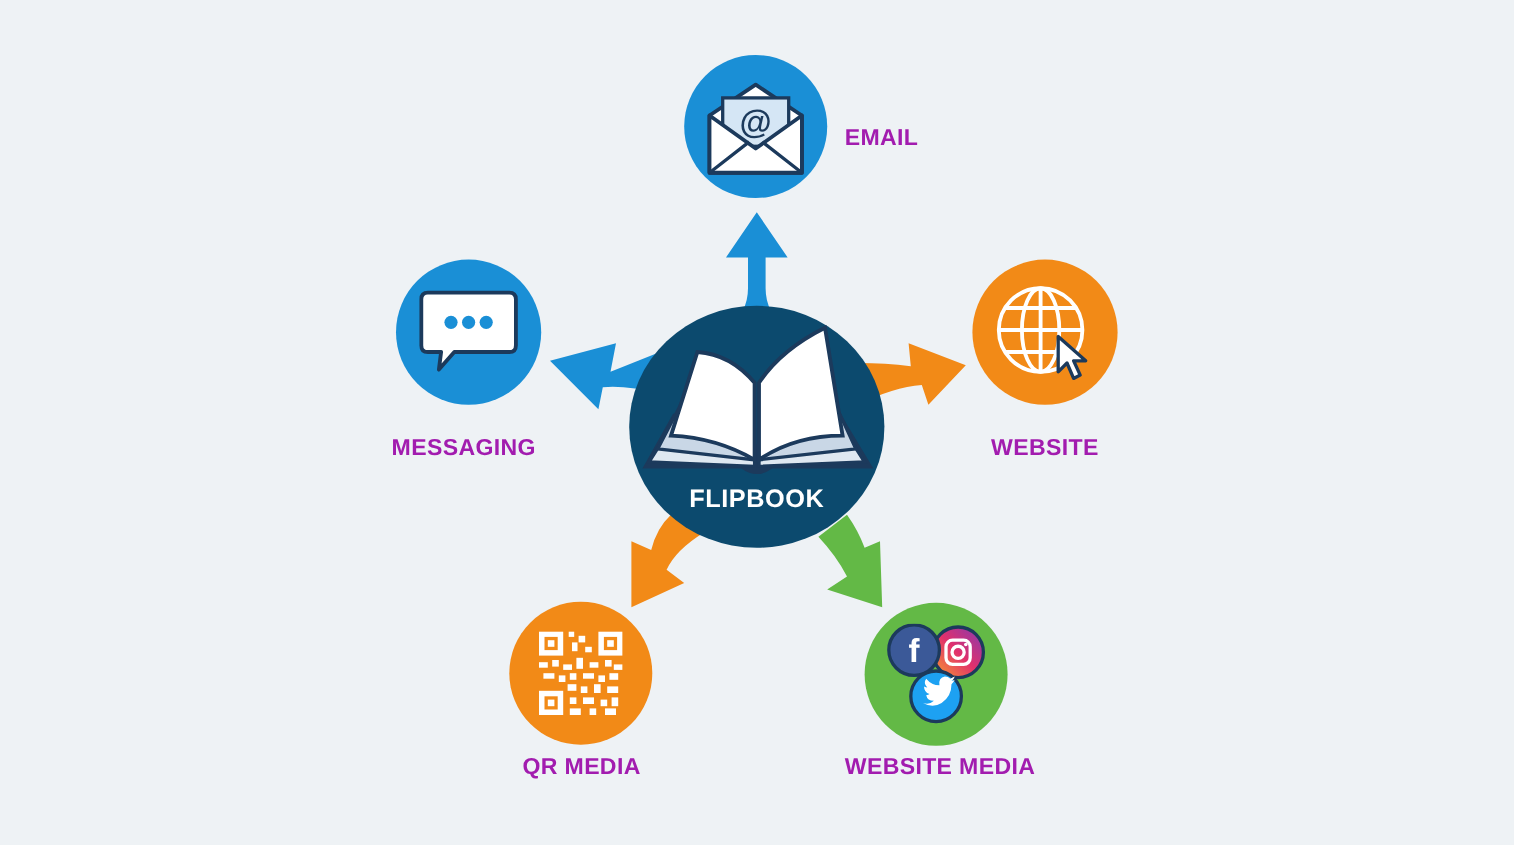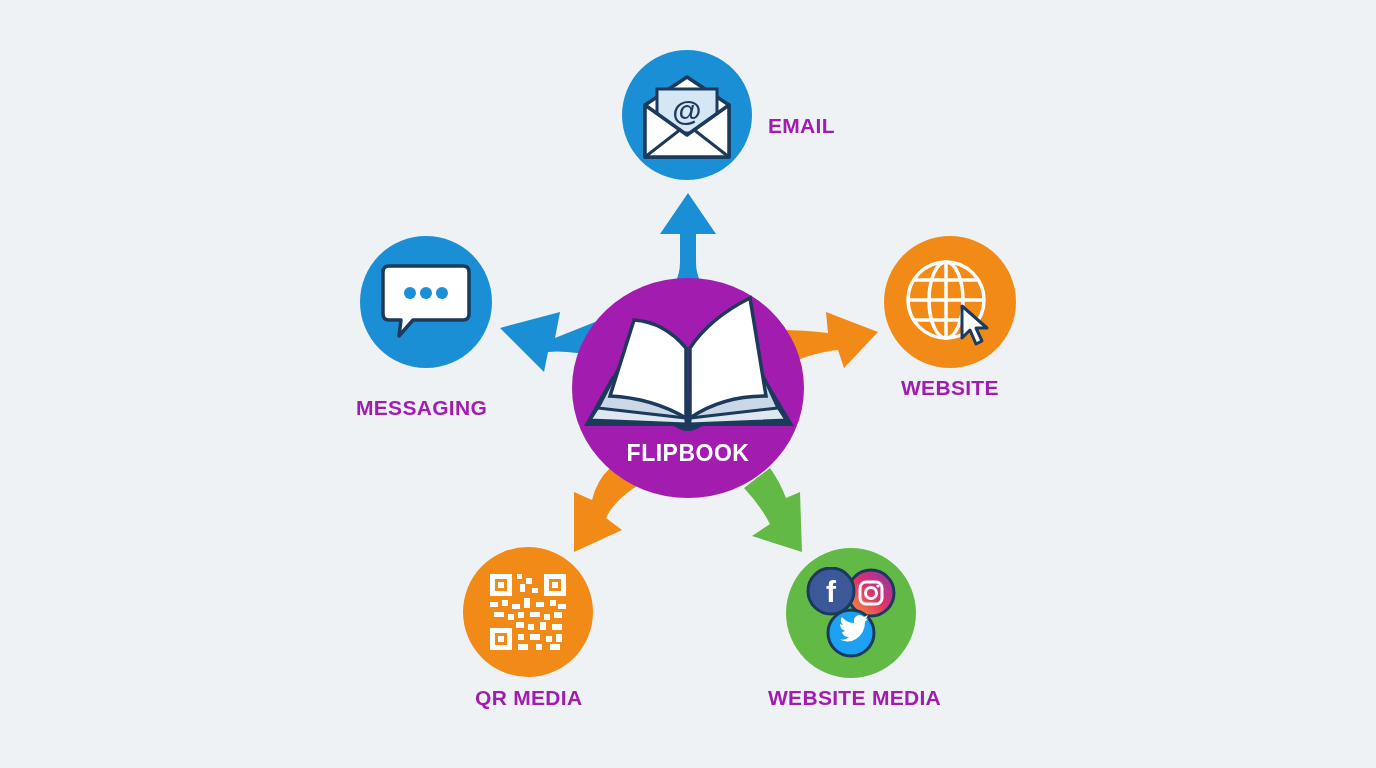--- a/index.html
+++ b/index.html
@@ -22,21 +22,21 @@
 
     <path fill="#1a8fd6" d="M600 320 Q575 330 555 338 L560 312 L500 328 L544 372 L548 352 Q570 350 600 358 Z"></path>
 
     <path fill="#f28a17" d="M780 330 Q805 330 828 333 L826 312 L878 332 L844 368 L838 350 Q812 352 780 368 Z"></path>
 
     <path fill="#f28a17" d="M610 468 Q597 480 592 500 L574 492 L574 552 L622 530 L606 518 Q614 500 640 484 Z"></path>
 
     <path fill="#63b946" d="M770 468 Q780 482 786 498 L800 492 L802 552 L752 536 L770 524 Q760 505 744 488 Z"></path>
   </svg>
 
-  <div class="node" style="left:572px; top:278px; width:232px; height:220px; background:#a21caf; display:block;">
+  <div class="node" style="left:572px; top:278px; width:232px; height:220px; background:#0c4a6e; display:block;">
     <svg width="232" height="170" viewBox="0 0 232 170" style="position:absolute;left:0;top:0;">
       <path d="M12 148 L40 98 L116 126 L192 98 L222 148 L130 148 Q116 158 102 148 Z" fill="#1c3a5c"></path>
       <path d="M18 142 L42 104 L114 132 L114 146 Z" fill="#dfe8f1" stroke="#1c3a5c" stroke-width="3"></path>
       <path d="M214 142 L190 104 L118 132 L118 146 Z" fill="#dfe8f1" stroke="#1c3a5c" stroke-width="3"></path>
       <path d="M26 130 L52 80 L114 112 L114 140 Z" fill="#c9d7e6" stroke="#1c3a5c" stroke-width="3"></path>
       <path d="M206 130 L182 78 L118 112 L118 140 Z" fill="#c9d7e6" stroke="#1c3a5c" stroke-width="3"></path>
       <path d="M38 118 L62 42 Q92 44 114 70 L114 140 Q80 120 38 118 Z" fill="#ffffff" stroke="#1c3a5c" stroke-width="3.5"></path>
       <path d="M194 118 L178 20 Q138 40 118 70 L118 140 Q150 118 194 118 Z" fill="#ffffff" stroke="#1c3a5c" stroke-width="3.5"></path>
     </svg>
     <div class="center-label">FLIPBOOK</div>
@@ -69,21 +69,21 @@
         <circle cx="46" cy="48" r="38"></circle>
         <ellipse cx="46" cy="48" rx="17" ry="38"></ellipse>
         <line x1="46" y1="10" x2="46" y2="86"></line>
         <line x1="8" y1="48" x2="84" y2="48"></line>
         <line x1="14" y1="28" x2="78" y2="28"></line>
         <line x1="14" y1="68" x2="78" y2="68"></line>
       </g>
       <path d="M62 54 L62 86 L70 78 L76 92 L82 89 L76 76 L87 76 Z" fill="#ffffff" stroke="#1c3a5c" stroke-width="3" stroke-linejoin="round"></path>
     </svg>
   </div>
-  <div class="label" style="left:901px; top:376px;">WEBSITE</div>
+  <div class="label" style="left:901px; top:396px;">WEBSITE</div>
 
   <div class="node" style="left:463px; top:547px; width:130px; height:130px; background:#f28a17;">
     <svg width="76" height="76" viewBox="0 0 76 76">
       <g fill="#ffffff">
         <rect x="0" y="0" width="22" height="22"></rect>
           <rect x="5" y="5" width="12" height="12" fill="#f28a17"></rect>
           <rect x="8" y="8" width="6" height="6"></rect>
         <rect x="54" y="0" width="22" height="22"></rect>
           <rect x="59" y="5" width="12" height="12" fill="#f28a17"></rect>
           <rect x="62" y="8" width="6" height="6"></rect>

